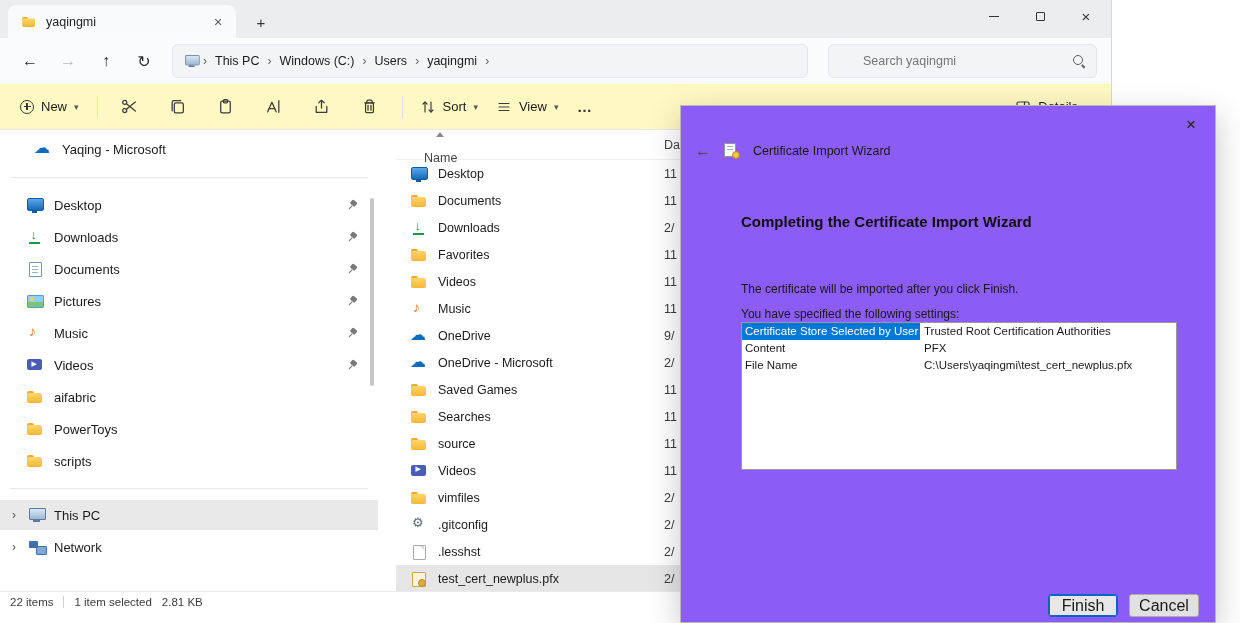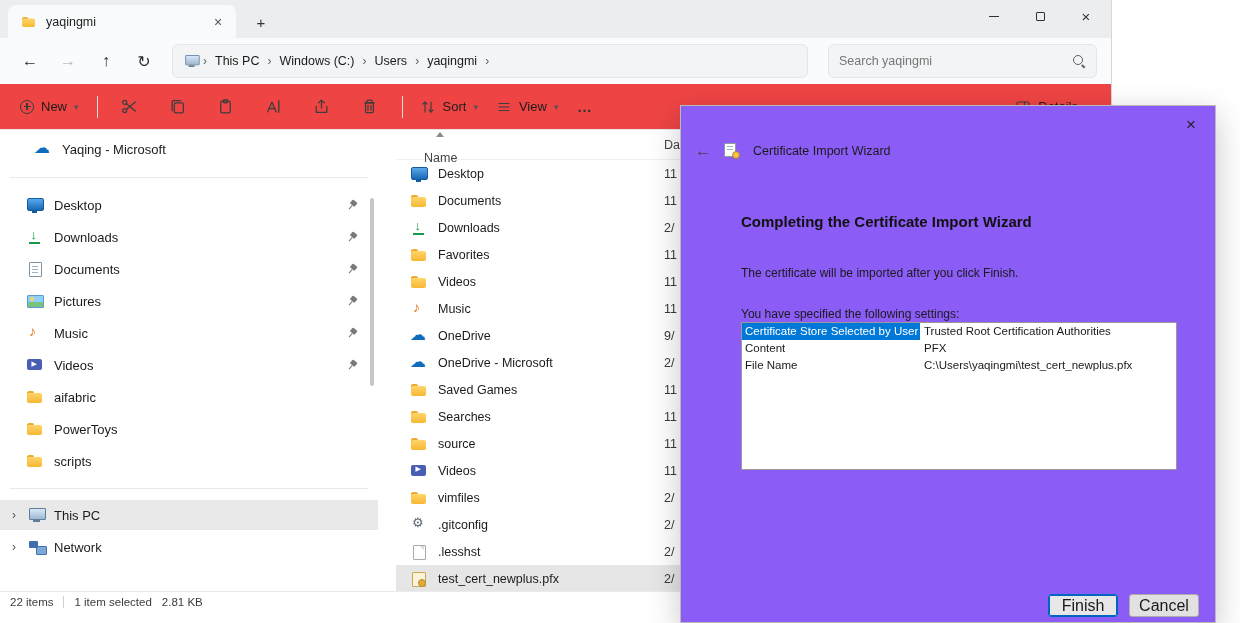--- a/index.html
+++ b/index.html
@@ -26,27 +26,27 @@
   .navbtn { width:32px; height:32px; display:flex; align-items:center; justify-content:center; font-size:16px; color:#2b2b2b; border-radius:4px; flex:0 0 32px; }
   .navbtn.disabled { color:#bcbcbc; }
   .g-back::before{content:"←";} .g-fwd::before{content:"→";} .g-up::before{content:"↑";} .g-refresh::before{content:"↻";}
   .addressbar { margin-left:6px; width:636px; height:34px; background:#f2f4f6; border:1px solid #e4e6e9; border-radius:6px;
                 display:flex; align-items:center; padding:0 10px; font-size:12.5px; color:#1b1b1b; overflow:hidden; }
   .crumb { padding:3px 6px; border-radius:4px; white-space:nowrap; }
   .chev { color:#5f5f5f; font-size:12px; padding:0 2px; }
   .g-chevR::before { content:"›"; }
   .searchbox { margin-left:14px; flex:1; height:34px; background:#f2f4f6; border:1px solid #e4e6e9; border-radius:6px;
                display:flex; align-items:center; padding:0 10px; }
-  .searchbox input { border:none; outline:none; background:transparent; flex:1; font-size:12.5px; color:#333; font-family:inherit; }
+  .searchbox input { border:none; outline:none; background:transparent; flex:1; font-size:12.5px; color:#333; font-family:inherit;margin-left:24px; }
   .searchbox input::placeholder { color:#767676; }
   .mag { position:relative; width:14px; height:14px; flex:0 0 14px; }
   .mag::before { content:""; position:absolute; left:1px; top:1px; width:8px; height:8px; border:1.5px solid #5f5f5f; border-radius:50%; }
   .mag::after { content:""; position:absolute; left:10px; top:10px; width:4px; height:1.5px; background:#5f5f5f; transform:rotate(45deg); transform-origin:left center; }
 
-  .toolbar { position:absolute; left:0; top:84px; width:100%; height:46px; background:#ef4444; border-bottom:1px solid #e6e8ea;
+  .toolbar { position:absolute; left:0; top:84px; width:100%; height:46px; background:#fef9c3; border-bottom:1px solid #e6e8ea;
              display:flex; align-items:center; padding:0 10px; }
   .tb-new { display:flex; align-items:center; gap:7px; padding:7px 10px; border-radius:4px; font-size:13px; color:#1b1b1b; }
   .pluscirc { position:relative; width:14px; height:14px; border:1.2px solid #3a3a3a; border-radius:50%; }
   .pluscirc::before { content:""; position:absolute; left:2.5px; top:5.4px; width:7px; height:1.2px; background:#3a3a3a; }
   .pluscirc::after { content:""; position:absolute; left:5.4px; top:2.5px; width:1.2px; height:7px; background:#3a3a3a; }
   .caret { font-size:9px; color:#555; }
   .g-caret::before { content:"▾"; }
   .tb-icon-btn { width:46px; height:34px; display:flex; align-items:center; justify-content:center; border-radius:4px; margin:0 1px; }
   .tb-icon-btn svg { width:17px; height:17px; stroke:#3d3d3d; stroke-width:1.2; fill:none; stroke-linecap:round; stroke-linejoin:round; }
   .tb-sep { width:1px; height:22px; background:#dcdee0; margin:0 8px; }
@@ -119,21 +119,21 @@
   .dlg-close::before { content:"×"; font-size:17px; }
   .dlg-header { position:absolute; left:14px; top:36px; display:flex; align-items:center; gap:11px; }
   .dlg-back { font-size:16px; color:#444; }
   .dlg-back::before { content:"←"; }
   .wizicon { position:relative; width:20px; height:18px; }
   .wizicon .page { position:absolute; left:2px; top:1px; width:12px; height:14px; background:#fff; border:1px solid #8d9aa6; }
   .wizicon .seal { position:absolute; left:10px; top:9px; width:8px; height:8px; background:radial-gradient(#ffd54f,#e2a93c); border:1px solid #b98e2f; border-radius:50%; }
   .wizicon .lines { position:absolute; left:5px; top:4px; width:6px; height:1px; background:#9fb3c3; box-shadow:0 3px 0 #9fb3c3; }
   .dlg-title { font-size:12.5px; }
   .dlg-heading { position:absolute; left:60px; top:107px; font-size:15px; font-weight:bold; color:#111; }
-  .dlg-line1 { position:absolute; left:60px; top:160px; }
+  .dlg-line1 { position:absolute; left:60px; top:176px; }
   .dlg-line2 { position:absolute; left:60px; top:201px; }
   .dlg-box { position:absolute; left:60px; top:216px; width:436px; height:148px; border:1px solid #9a9a9a; overflow:hidden; font-size:11.5px; background:#fff; }
   .set-row { display:flex; height:17px; line-height:17px; }
   .set-label { width:178px; padding-left:3px; white-space:nowrap; overflow:hidden; }
   .set-value { flex:1; padding-left:4px; white-space:nowrap; overflow:hidden; }
   .set-row.selected .set-label { background:#0078d7; color:#fff; }
   .dlg-buttons { position:absolute; right:16px; bottom:5px; display:flex; gap:11px; }
   .btn { width:70px; height:23px; background:#e1e1e1; border:1px solid #adadad; border-radius:3px; font-size:16px; font-family:inherit;
          display:flex; align-items:center; justify-content:center; color:#1a1a1a; }
   .btn.primary { border:1px solid #0067c0; box-shadow:inset 0 0 0 1px #0067c0; background:#e7e7e7; }

